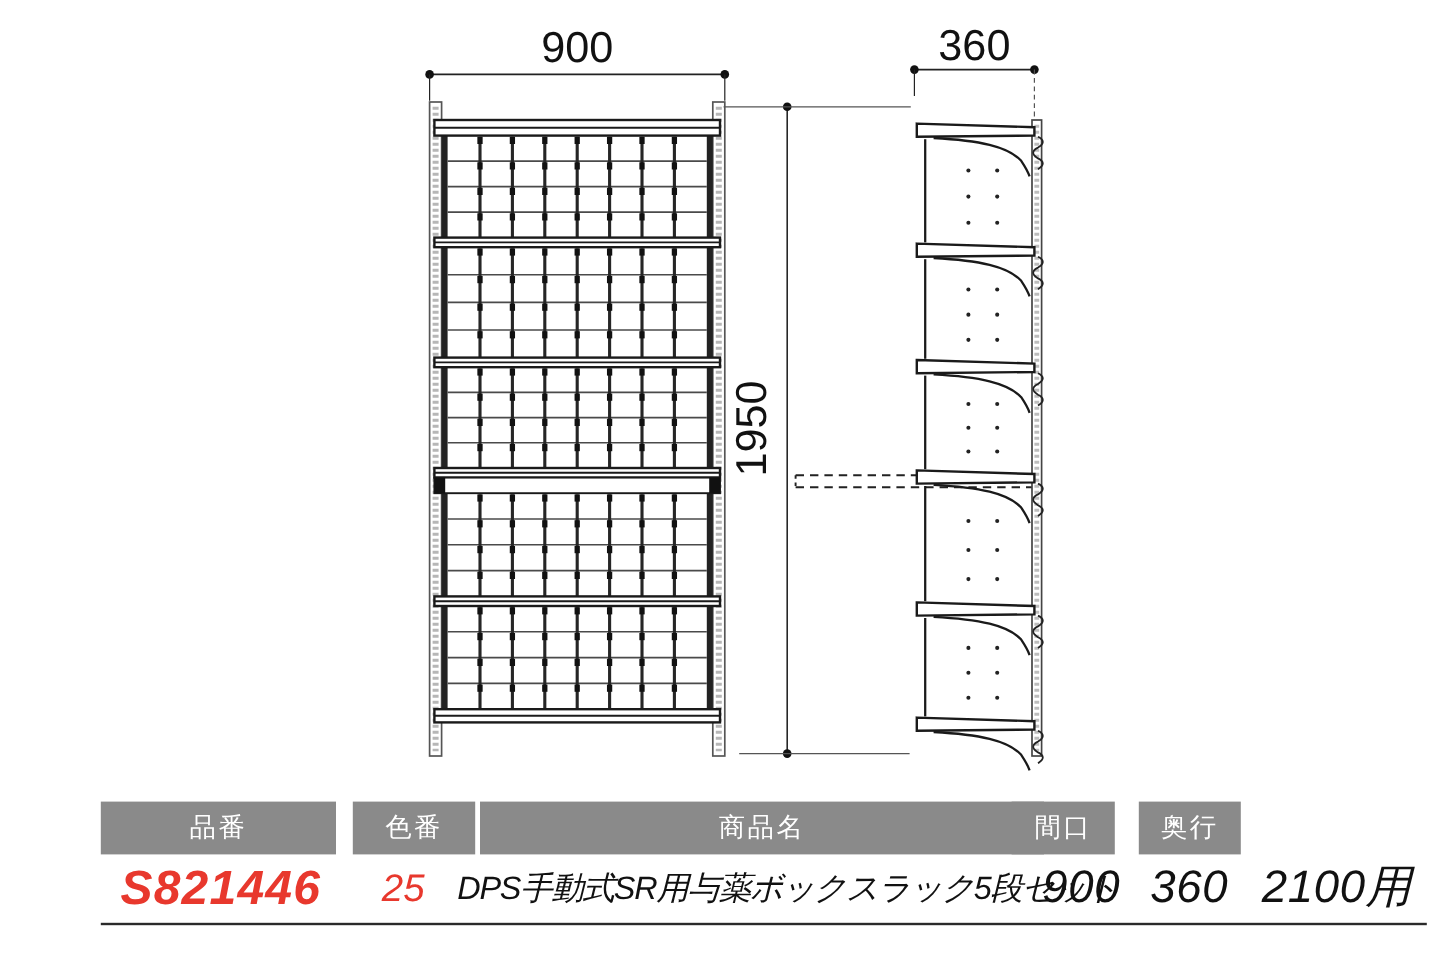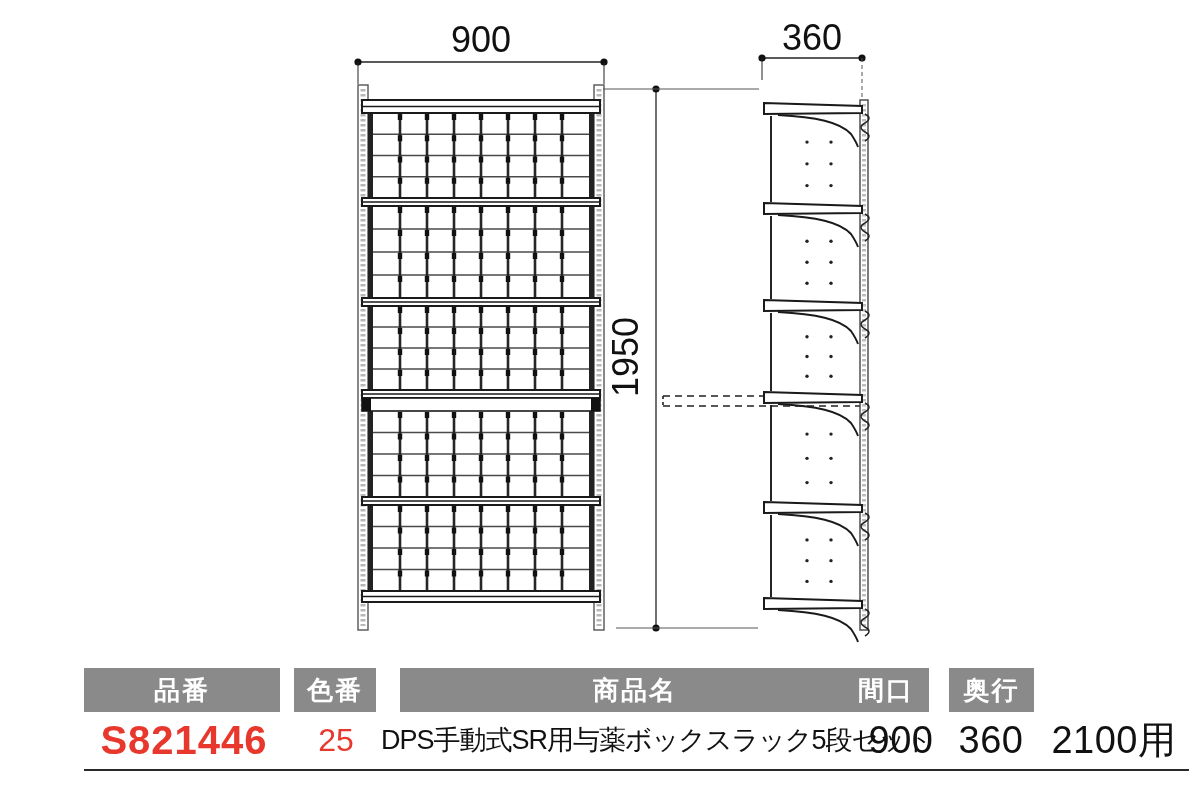--- a/index.html
+++ b/index.html
@@ -5,25 +5,25 @@
   html,body{margin:0;padding:0;background:#fff;}
   body{font-family:"Liberation Sans","DejaVu Sans",sans-serif;}
   #page{position:relative;width:1200px;height:801px;background:#fff;overflow:hidden;margin-left:36px;}
   #drawing{position:absolute;left:0;top:0;}
   
   .hdr-cell{
     position:absolute;top:668px;height:44px;
     background:var(--header-bg,#8a8a8a);
     color:var(--header-text,#fff);
     display:flex;align-items:center;justify-content:center;
-    font-size:26px;font-weight:bold;letter-spacing:2px;
+    font-size:22px;font-weight:normal;letter-spacing:2px;
   }
   .row-text{
     position:absolute;top:712px;height:57px;line-height:57px;
-    text-align:center;white-space:nowrap;color:#111;
+    text-align:center;white-space:nowrap;color:#111;font-style:italic;
   }
   .red{color:var(--accent-red,#e8382d);}
   .part-no{font-size:40px;font-weight:bold;letter-spacing:1px;}
   .color-no{font-size:32px;}
   .product{font-size:27px;letter-spacing:-1px;}
   .dim-val{font-size:38px;letter-spacing:0.5px;}
   .bottom-rule{position:absolute;left:48px;top:769px;width:1105px;height:2px;background:#2a2a2a;}
   svg text{font-family:"Liberation Sans","DejaVu Sans",sans-serif;}
 </style>
 </head>
@@ -345,21 +345,21 @@
         <circle cx="620" cy="628" r="3.6" fill="#111"></circle>
         <line x1="567" y1="89" x2="723" y2="89" stroke="#555" stroke-width="1"></line>
         <line x1="580" y1="628" x2="722" y2="628" stroke="#555" stroke-width="1"></line>
       </g>
     <text x="445" y="52" text-anchor="middle" font-size="36" fill="#111">900</text>
     <text x="776" y="50" text-anchor="middle" font-size="36" fill="#111">360</text>
     <text transform="translate(602 357) rotate(-90)" text-anchor="middle" font-size="36" fill="#111">1950</text>
   </svg>
 
   <div class="hdr-cell" style="left:48px;width:196px;">品番</div>
-  <div class="hdr-cell" style="left:258px;width:82px;">色番</div>
+  <div class="hdr-cell" style="left:258px;width:102px;">色番</div>
   <div class="hdr-cell" style="left:364px;width:470px;">商品名</div>
   <div class="hdr-cell" style="left:807px;width:86px;">間口</div>
   <div class="hdr-cell" style="left:913px;width:85px;">奥行</div>
 
   <div class="row-text red part-no" style="left:48px;width:200px;">S821446</div>
   <div class="row-text red color-no" style="left:258px;width:84px;">25</div>
   <div class="row-text product" style="left:345px;width:470px;">DPS手動式SR用与薬ボックスラック5段セット</div>
   <div class="row-text dim-val" style="left:820px;width:90px;">900</div>
   <div class="row-text dim-val" style="left:910px;width:90px;">360</div>
   <div class="row-text dim-val" style="left:1003px;width:150px;">2100用</div>

